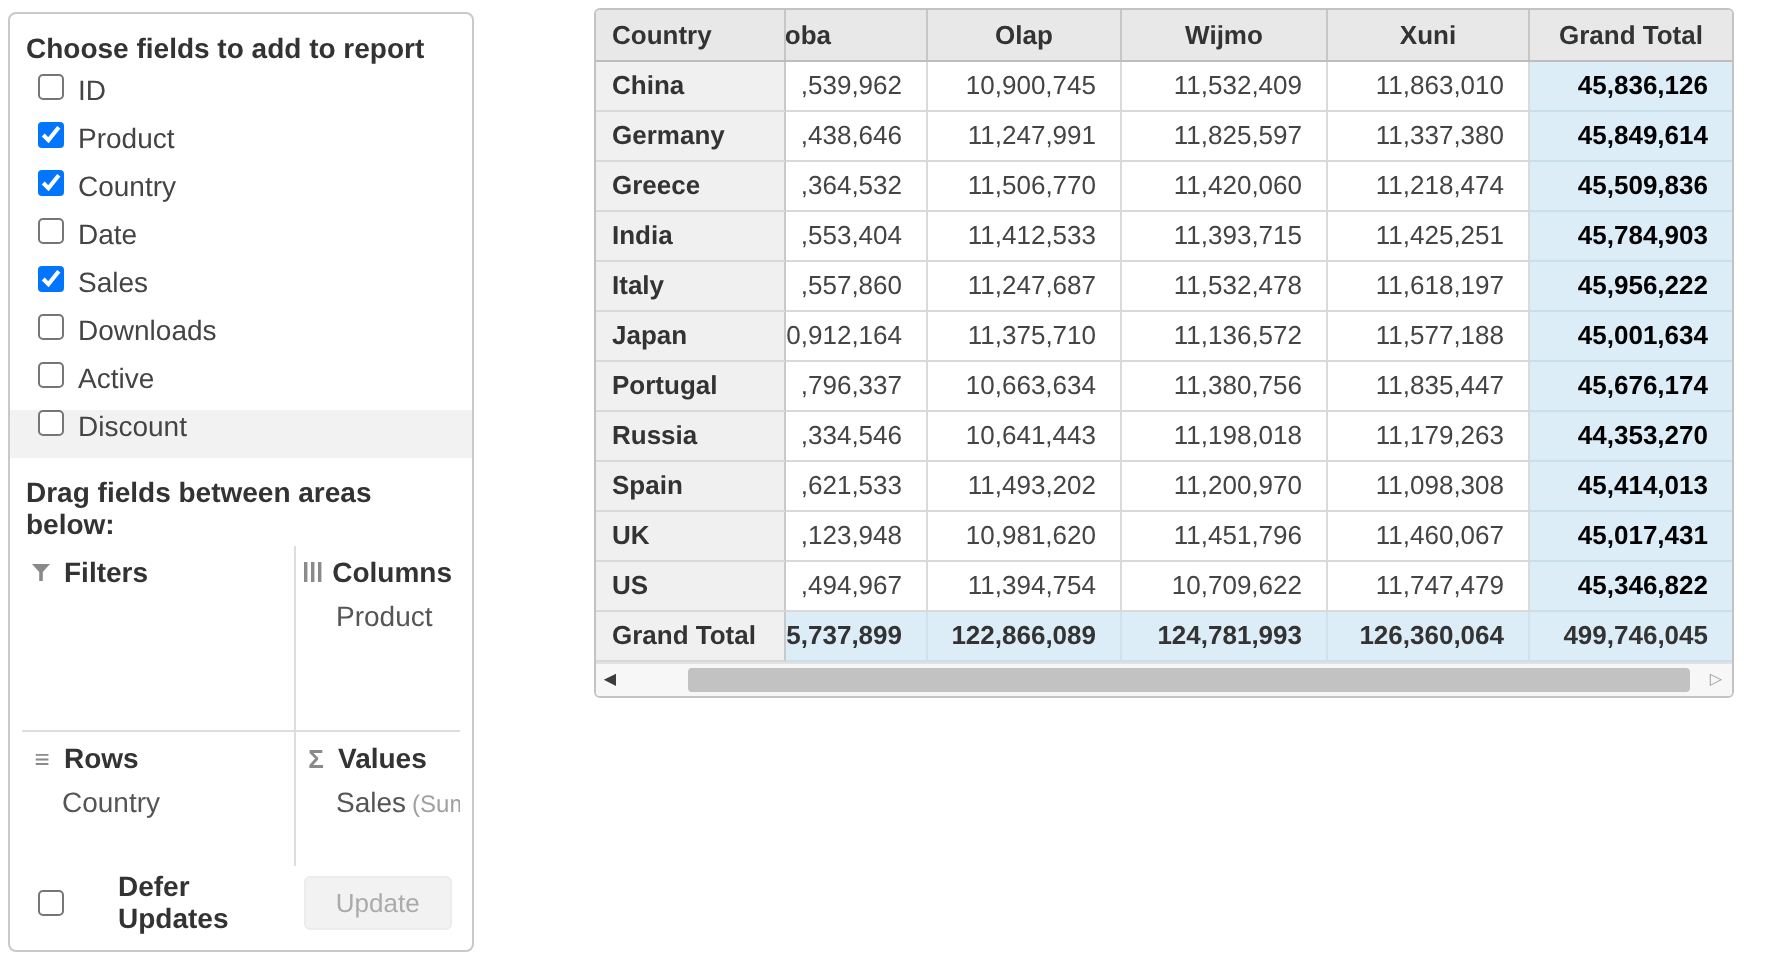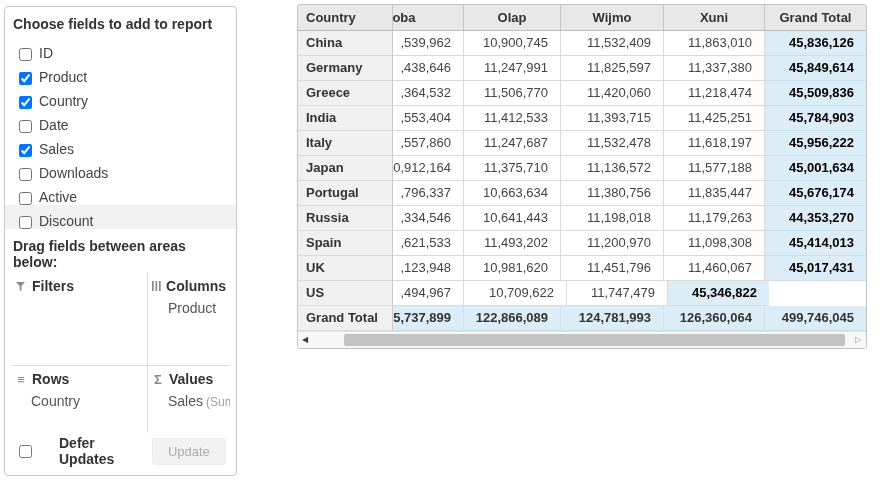--- a/index.html
+++ b/index.html
@@ -5,21 +5,21 @@
   * { box-sizing: border-box; margin: 0; padding: 0; }
   html,body { width: 883px; height: 488px; background: #fff; overflow: hidden;
     font-family: "Liberation Sans", sans-serif; color: #444; }
 
   
   .panel { position: absolute; left: 4px; top: 6px; width: 233px; height: 470px;
     background: #fff; border: 1px solid #c9c9c9; border-radius: 4px;
     display: flex; flex-direction: column; }
   .panel-title { font-weight: bold; font-size: 14px; color: #333; padding: 9px 8px 5px 8px; }
   .field-list { }
-  .field-row { height: 24px; display: flex; align-items: flex-end; padding-left: 14px; }
+  .field-row { height: 24px; display: flex; align-items: flex-start; padding-left: 14px; }
   .field-row.highlight { background: #f2f2f2; }
   .field-row input { width: 13px; height: 13px; margin-right: 7px; }
   .field-row span { font-size: 14px; color: #444; }
   .drag-label { font-weight: bold; font-size: 14px; color: #333; padding: 9px 8px 3px 8px; }
   .areas { flex: 1; display: grid; grid-template-columns: 137px 1fr; grid-template-rows: 93px 1fr;
     margin: 0 6px; }
   .area { padding: 5px 4px 4px 4px; overflow: hidden; }
   .area.bl { border-right: 1px solid #ddd; border-bottom: 1px solid #ddd; text-align: right; }
   .area.br { border-bottom: 1px solid #ddd; }
   .area.tl { border-right: 1px solid #ddd; }
@@ -249,20 +249,21 @@
         <div class="cell c0 rowhdr">UK</div>
         <div class="cell num c1">,123,948</div>
         <div class="cell num c2">10,981,620</div>
         <div class="cell num c3">11,451,796</div>
         <div class="cell num c4">11,460,067</div>
         <div class="cell num c5 c-total">45,017,431</div>
       </div>
       <div class="g-row">
         <div class="cell c0 rowhdr">US</div>
         <div class="cell num c1">,494,967</div>
+        <div class="cell num c2">11,394,754</div>
         <div class="cell num c3">10,709,622</div>
         <div class="cell num c4">11,747,479</div>
         <div class="cell num c5 c-total">45,346,822</div>
       </div>
       <div class="g-row r-total">
         <div class="cell c0 rowhdr">Grand Total</div>
         <div class="cell num c1">5,737,899</div>
         <div class="cell num c2">122,866,089</div>
         <div class="cell num c3">124,781,993</div>
         <div class="cell num c4">126,360,064</div>

